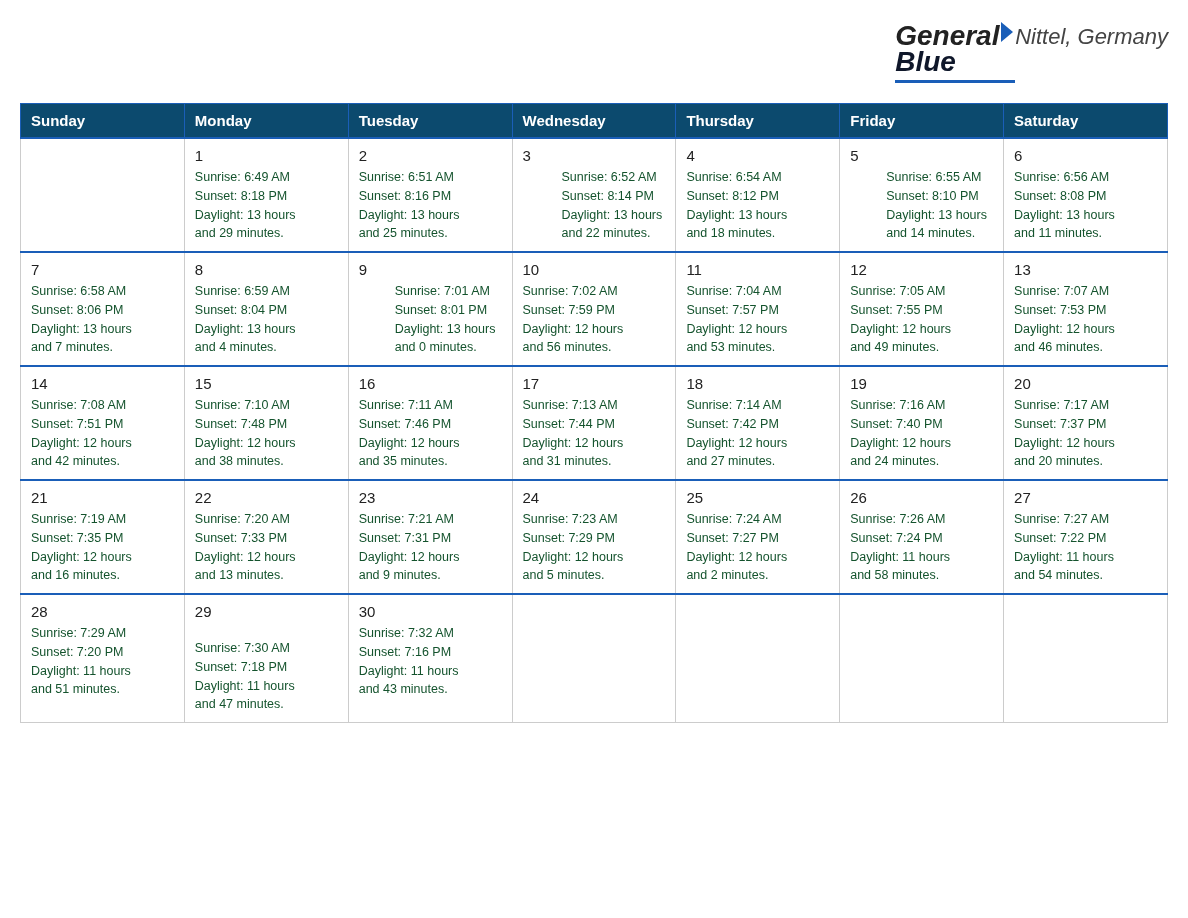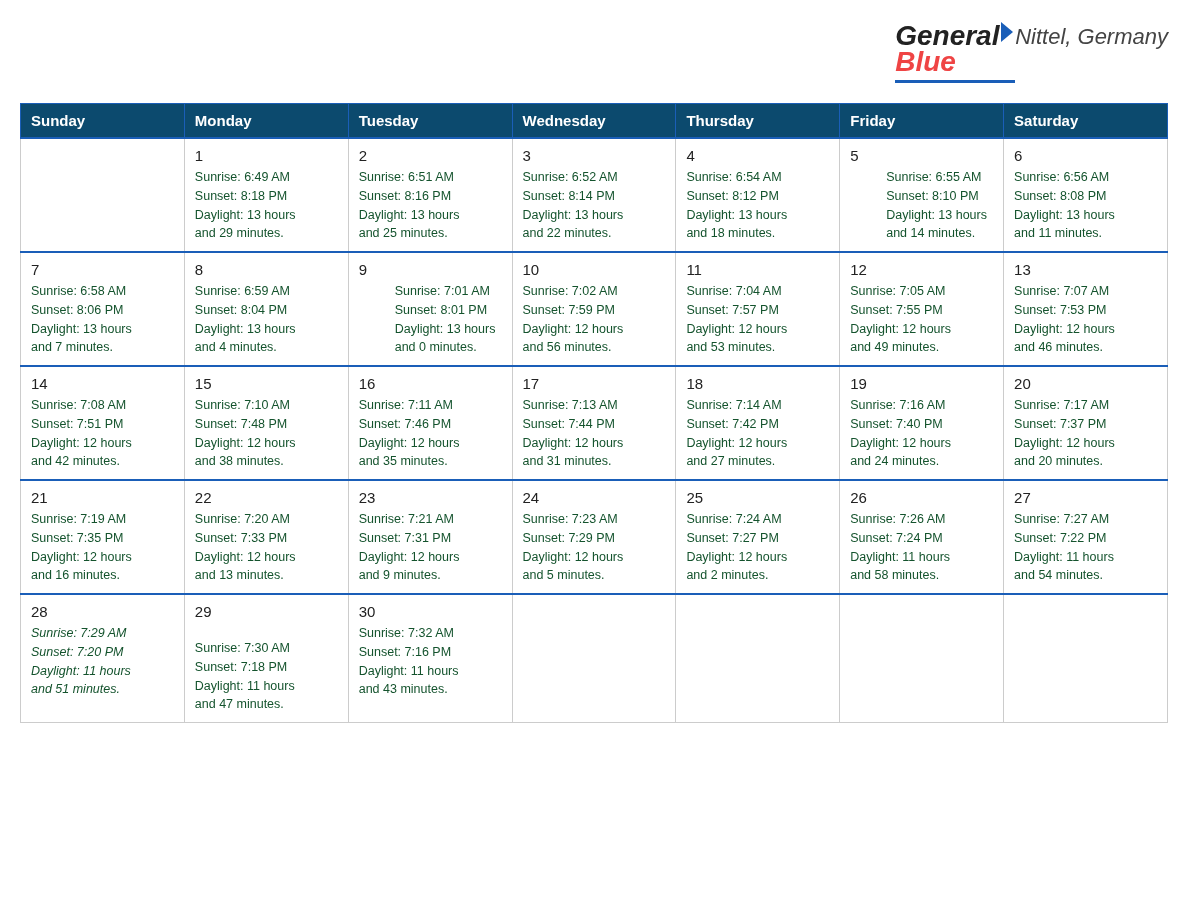--- a/index.html
+++ b/index.html
@@ -27,21 +27,21 @@
       align-items: center;
     }
     .logo-general {
       font-size: 28px;
       font-weight: bold;
       color: #222;
     }
     .logo-blue {
       font-size: 28px;
       font-weight: bold;
-      color: #ef4444;
+      color: #0f172a;
     }
     .logo-triangle {
       width: 0;
       height: 0;
       border-left: 12px solid #1a5eb8;
       border-top: 10px solid transparent;
       border-bottom: 10px solid transparent;
       margin-left: 2px;
       margin-bottom: 8px;
     }
@@ -148,21 +148,21 @@
         </td>
         <td>
           <div class="day-number">2</div>
           <div class="day-info" style="white-space: pre-line;">Sunrise: 6:51 AM
 Sunset: 8:16 PM
 Daylight: 13 hours
 and 25 minutes.</div>
         </td>
         <td>
           <div class="day-number">3</div>
-          <div class="day-info" style="white-space: pre-line;">Sunrise: 6:52 AM
+          <div class="day-info" style="white-space: pre-line; margin-left: 39px;">Sunrise: 6:52 AM
 Sunset: 8:14 PM
 Daylight: 13 hours
 and 22 minutes.</div>
         </td>
         <td>
           <div class="day-number">4</div>
           <div class="day-info" style="white-space: pre-line;">Sunrise: 6:54 AM
 Sunset: 8:12 PM
 Daylight: 13 hours
 and 18 minutes.</div>
@@ -331,21 +331,21 @@
           <div class="day-number">27</div>
           <div class="day-info" style="white-space: pre-line;">Sunrise: 7:27 AM
 Sunset: 7:22 PM
 Daylight: 11 hours
 and 54 minutes.</div>
         </td>
       </tr>
       <tr>
         <td>
           <div class="day-number">28</div>
-          <div class="day-info" style="white-space: pre-line; font-style: italic;">Sunrise: 7:29 AM
+          <div class="day-info" style="white-space: pre-line;">Sunrise: 7:29 AM
 Sunset: 7:20 PM
 Daylight: 11 hours
 and 51 minutes.</div>
         </td>
         <td>
           <div class="day-number">29</div>
           <div class="day-info" style="white-space: pre-line; margin-top: 19px;">Sunrise: 7:30 AM
 Sunset: 7:18 PM
 Daylight: 11 hours
 and 47 minutes.</div>

